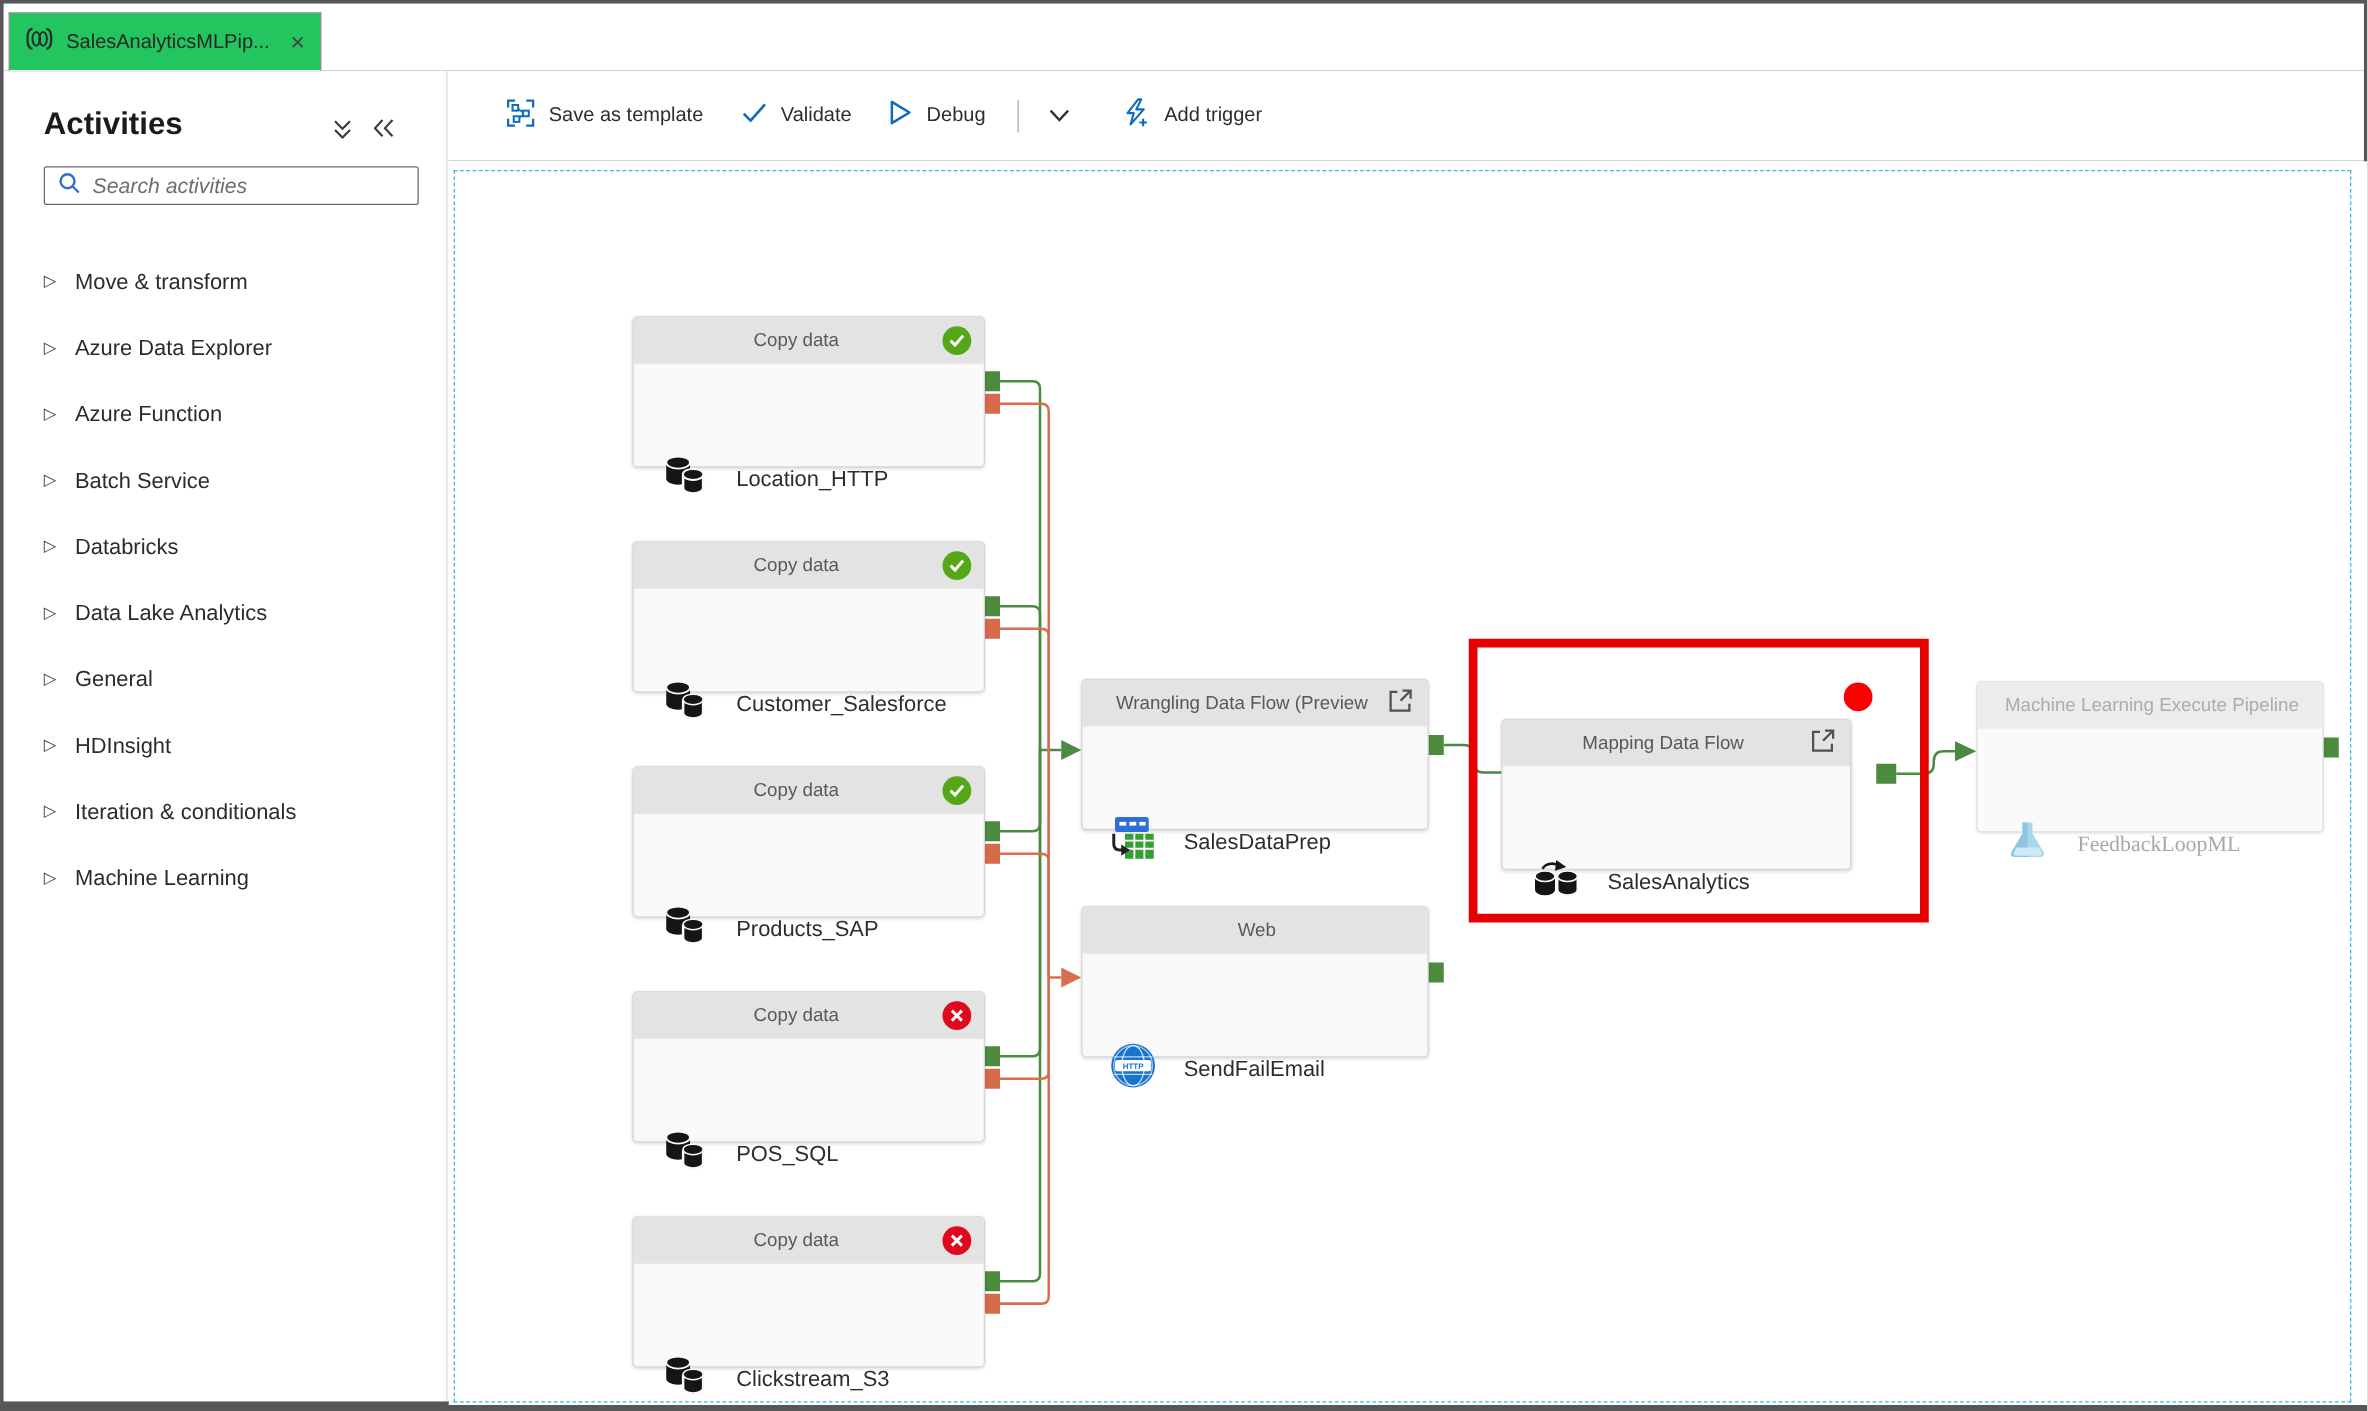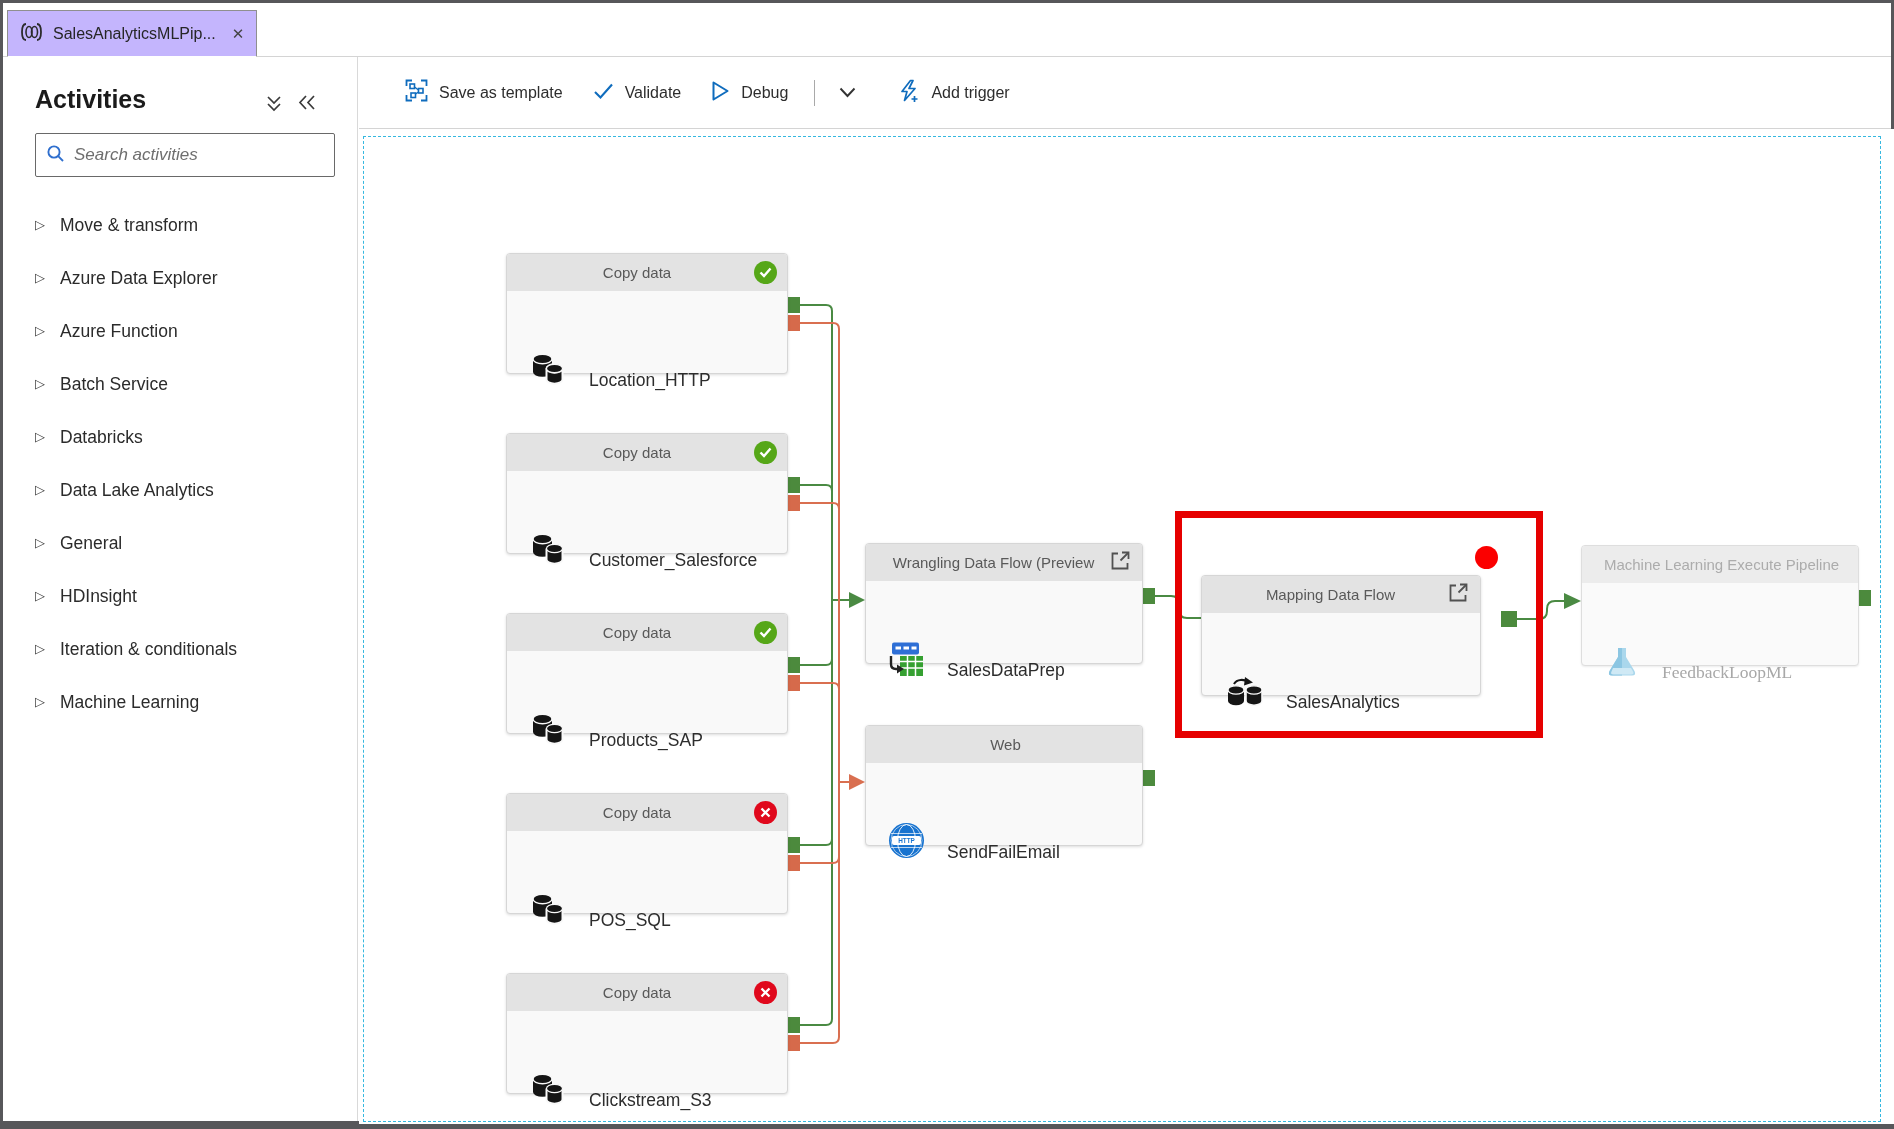--- a/index.html
+++ b/index.html
@@ -7,35 +7,35 @@
   body { font-family:"Liberation Sans", sans-serif; width:1894px; height:1129px; overflow:hidden; }
 
   #window {
     position:relative; width:1894px; height:1129px; background:#fff;
     border-style:solid; border-color:#57575a; border-width:3px 3px 8px 3px;
   }
 
   
   #tabbar { position:absolute; left:0; top:0; width:100%; height:54px; background:#fff; border-bottom:1px solid #d4d4d4; }
   #doc-tab {
-    position:absolute; left:4px; top:7px; width:250px; height:47px; background:#c4b5fd;
+    position:absolute; left:4px; top:7px; width:250px; height:47px; background:#22c55e;
     border:1px solid #8f8f8f; border-bottom:1px solid #fff;
     display:flex; align-items:center; padding:0 12px; gap:10px; z-index:3;
   }
   #doc-tab .tab-title { font-size:16px; color:#262626; white-space:nowrap; }
   #doc-tab .tab-close { font-size:15px; color:#444; margin-left:6px; cursor:pointer; }
 
   
   #sidebar { position:absolute; left:0; top:54px; width:355px; height:1064px; background:#fff; border-right:1px solid #d9d9d9; }
   #sidebar h1 { position:absolute; left:32px; top:28px; font-size:25px; font-weight:600; color:#1b1b1b; letter-spacing:0; }
   .panel-icons { position:absolute; top:38px; display:flex; gap:14px; }
   #collapse-all-icon { left:263px; }
   #collapse-panel-icon { left:295px; }
   #search-box {
-    position:absolute; left:32px; top:76px; width:300px; height:44px;
+    position:absolute; left:32px; top:76px; width:300px; height:31px;
     border:1px solid #696969; border-radius:2px; background:#fff;
     display:flex; align-items:center; padding:0 10px; gap:9px;
   }
   #search-box input {
     border:none; outline:none; width:100%; font-size:17px; color:#333;
     font-family:"Liberation Sans", sans-serif;
   }
   #search-box input::placeholder { font-style:italic; color:#6e6e6e; }
   #category-list { position:absolute; left:32px; top:142px; width:300px; }
   .cat-item { height:53px; display:flex; align-items:center; gap:15px; cursor:pointer; }
@@ -63,21 +63,21 @@
     position:absolute; width:282px; height:121px; background:#f9f9f9;
     border:1px solid #d6d6d6; border-radius:4px; box-shadow:0 1px 3px rgba(0,0,0,0.14);
     cursor:pointer;
   }
   .node-header {
     height:37px; background:#e3e3e3; border-radius:3px 3px 0 0;
     display:flex; align-items:center; padding:0 10px 0 13px;
     font-size:15px; color:#595959;
   }
   .node-header .hdr-label { flex:1; white-space:nowrap; overflow:hidden;text-align:center; }
-  .node-body { height:100px; display:flex; align-items:flex-end; padding-left:22px; gap:22px; }
+  .node-body { height:100px; display:flex; align-items:center; padding-left:22px; gap:22px;margin-top:42px; }
   .node-label { font-size:17.5px; color:#2d2d2d; }
   .status-dot { width:23px; height:23px; border-radius:50%; display:flex; align-items:center; justify-content:center; flex:none; }
   .status-success { background:#56a718; }
   .status-failed  { background:#e0081c; }
 
   .node.disabled { background:#fafafa; border-color:#dedede; box-shadow:0 1px 2px rgba(0,0,0,0.08); }
   .node.disabled .node-header { background:#ececec; color:#acacac; }
   .node.disabled .node-label { color:#a8a8a8;font-family:Liberation Serif, serif; }
 
   

